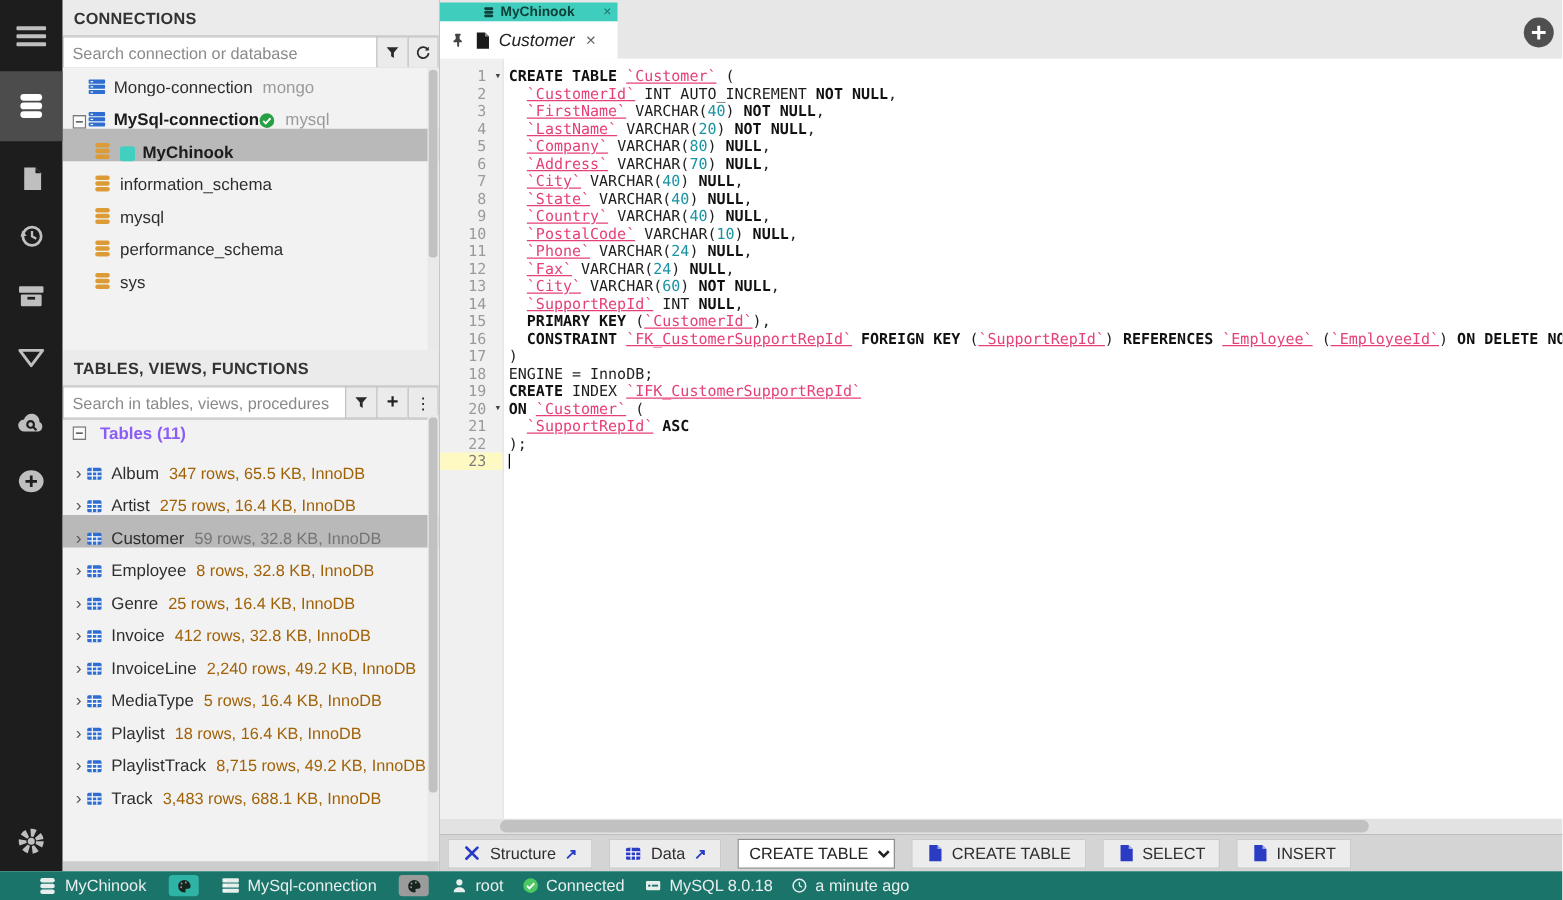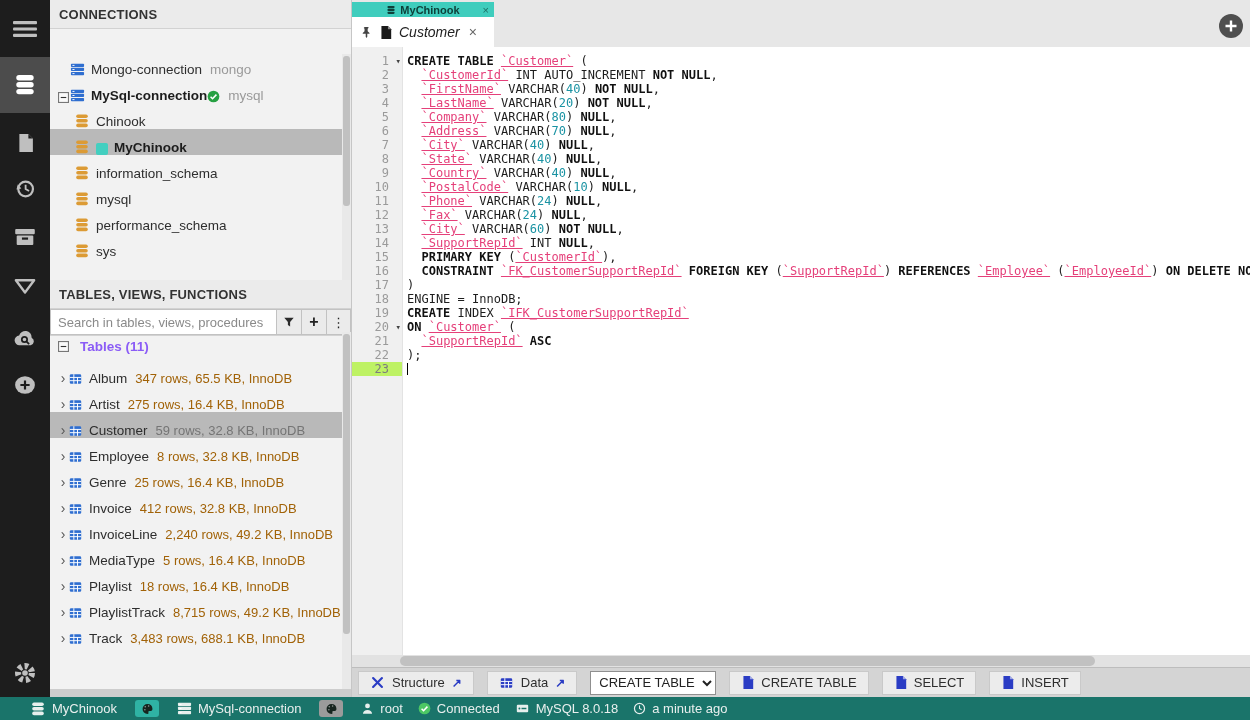--- a/index.html
+++ b/index.html
@@ -53,21 +53,21 @@
   .tab-body{height:30px;background:#fff;display:flex;align-items:center;padding:0 9px;gap:7px;font-size:14px;color:#222;}
   .tab-title{font-style:italic;}
   .tab-body .tclose2{color:#666;font-size:14px;margin-left:2px;cursor:pointer;}
   .add-tab{position:absolute;right:6px;top:13px;width:26px;height:26px;cursor:pointer;}
 
   .editor{flex:1;position:relative;background:#fff;overflow:hidden;font-family:"DejaVu Sans Mono",monospace;font-size:12px;line-height:14px;}
   .gutter-bg{position:absolute;left:0;top:0;bottom:0;width:50px;background:#f0f0f0;border-right:1px solid #e3e3e3;}
   .ed-lines{position:absolute;left:0;top:7px;right:0;}
   .ed-line{display:flex;height:14px;white-space:pre;}
   .ed-num{width:50px;flex:none;color:#9a9a9a;text-align:right;padding-right:13px;box-sizing:border-box;position:relative;}
-  .ed-num.act{background:#bef264;color:#7d7d7d;}
+  .ed-num.act{background:#fef9c3;color:#7d7d7d;}
   .fold{position:absolute;right:1px;top:0;font-size:9px;color:#444;cursor:pointer;}
   .ed-code{padding-left:5px;color:#1d1d1d;}
   .tk{font-weight:bold;color:#111;}
   .ti{color:#e5407a;text-decoration:underline;}
   .tn{color:#1a93a3;}
   .tp{color:#1d1d1d;}
   .caret{display:inline-block;width:1px;height:12px;background:#000;vertical-align:-2px;}
 
   .hscroll{height:12px;background:#e2e2e2;position:relative;flex:none;}
   .hthumb{position:absolute;left:48px;top:1px;width:695px;height:10px;background:#c1c1c1;border-radius:5px;cursor:pointer;}
@@ -162,20 +162,38 @@
           <circle cx="9" cy="9" r="2.1" fill="currentColor"></circle>
         </svg>
       </span>
     </div>
   </div>
 
 <div class="left-panel">
   <div class="panel-header">
     <span>CONNECTIONS</span>
   </div>
+  <div class="search-row">
+    <input type="text" placeholder="Search connection or database" style="">
+    <button class="sbtn">
+      <span class="icn">
+        <svg width="12" height="12" viewBox="0 0 14 14">
+            <path d="M1.5 2h11l-4.2 5v5.2l-2.6-1.7V7z" fill="currentColor"></path>
+          </svg>
+      </span>
+      </button>
+    <button class="sbtn">
+      <span class="icn">
+        <svg width="13" height="13" viewBox="0 0 16 16">
+            <path d="M12.6 4.6A5.4 5.4 0 1 0 13.4 8" stroke="currentColor" stroke-width="1.8" fill="none"></path>
+            <path d="M13.6 1.4v4h-4z" fill="currentColor"></path>
+          </svg>
+      </span>
+      </button>
+  </div>
   <div class="conn-list">
     <div style="margin-top:-3px;">
     <div class="row lv0 ">
       <span class="exp"></span>
       <span class="icn c-blue">
             <svg width="15" height="15" viewBox="0 0 16 16">
               <g fill="currentColor">
                 <rect x="1" y="1.8" width="14" height="3.5" rx="0.8"></rect>
                 <rect x="1" y="6.2" width="14" height="3.5" rx="0.8"></rect>
                 <rect x="1" y="10.6" width="14" height="3.5" rx="0.8"></rect>
@@ -215,33 +233,20 @@
           </span>
 
       <span class="nm b">MySql-connection</span>
       <span class="icn c-green">
             <svg width="13" height="13" viewBox="0 0 16 16">
               <circle cx="8" cy="8" r="7.2" fill="currentColor"></circle>
               <path d="M4.4 8.3l2.4 2.4 4.8-5" stroke="#fff" stroke-width="1.9" fill="none"></path>
             </svg>
           </span>
       <span class="eng">mysql</span>
-    </div>
-    <div class="row lv1 ">
-      <span style="width:6px;flex:none;"></span>
-      <span class="icn c-orange">
-            <svg width="16" height="16" viewBox="0 0 16 16" fill="currentColor">
-              <rect x="2.2" y="1.4" width="11.6" height="3.6" rx="1.8"></rect>
-              <rect x="2.2" y="6" width="11.6" height="3.6" rx="1.8"></rect>
-              <rect x="2.2" y="10.6" width="11.6" height="3.6" rx="1.8"></rect>
-            </svg>
-          </span>
-
-      <span class="nm ">Chinook</span>
-
     </div>
     <div class="row lv1 sel">
       <span style="width:6px;flex:none;"></span>
       <span class="icn c-orange">
             <svg width="16" height="16" viewBox="0 0 16 16" fill="currentColor">
               <rect x="2.2" y="1.4" width="11.6" height="3.6" rx="1.8"></rect>
               <rect x="2.2" y="6" width="11.6" height="3.6" rx="1.8"></rect>
               <rect x="2.2" y="10.6" width="11.6" height="3.6" rx="1.8"></rect>
             </svg>
           </span>

